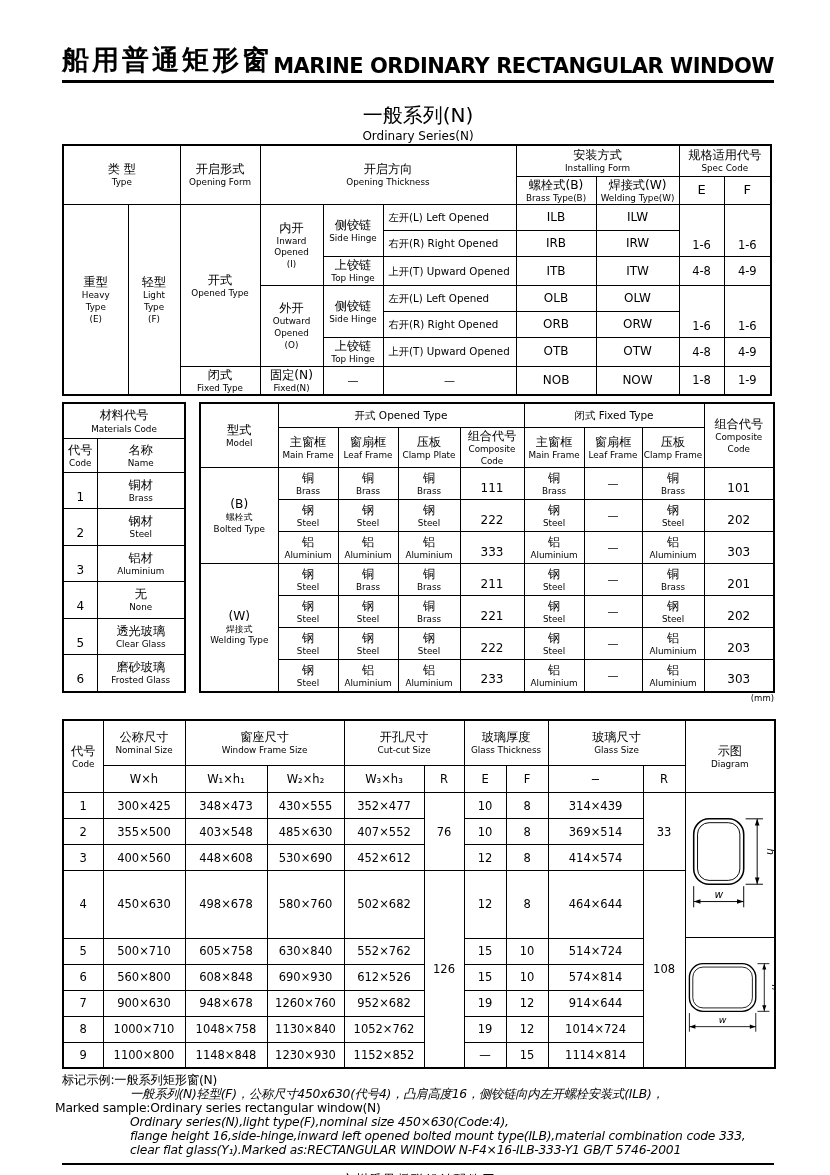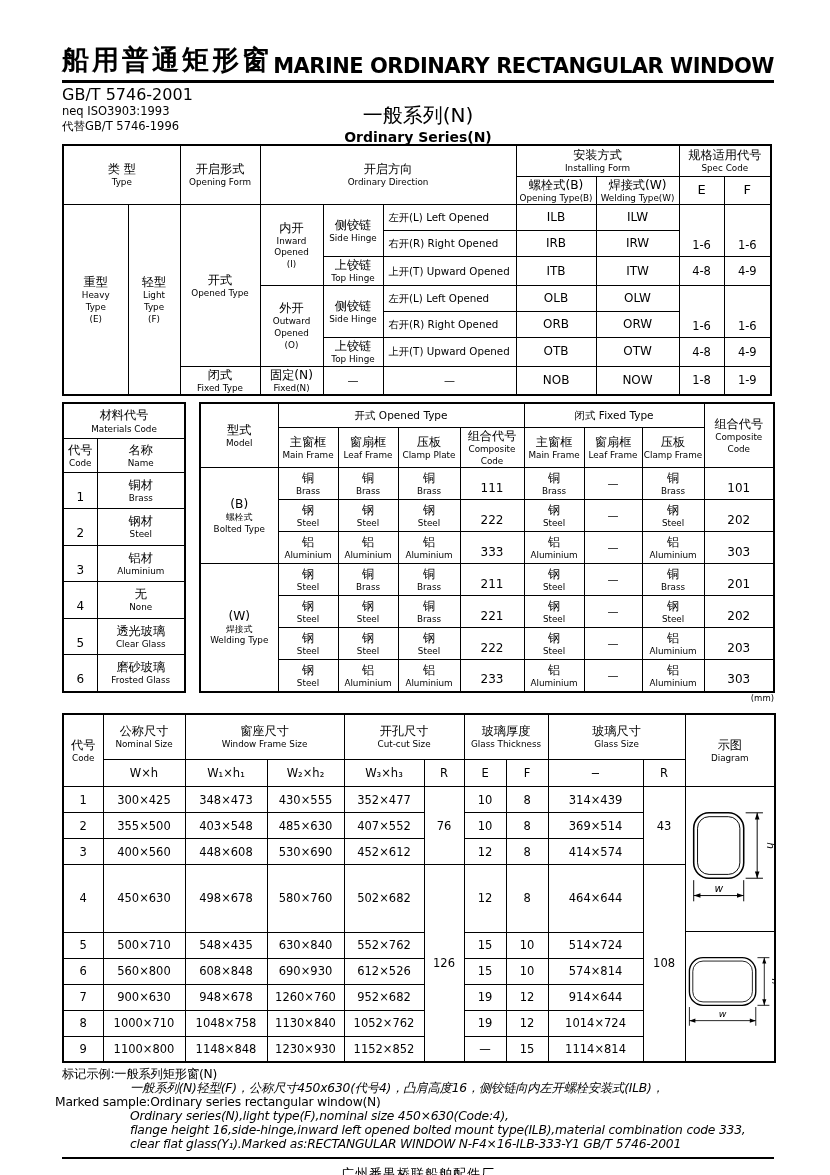--- a/index.html
+++ b/index.html
@@ -15,21 +15,21 @@
   .titlebar { display: flex; justify-content: space-between; align-items: flex-end;
               border-bottom: 3px solid #000; padding-bottom: 2px; }
   .title-zh { font-size: 27px; font-weight: bold; letter-spacing: 3px; }
   .title-en { font-size: 21px; font-weight: bold; letter-spacing: -0.5px; }
   .subhead { position: relative; height: 56px; margin-top: 3px; }
   .standards { position: absolute; left: 0; top: 0; }
   .std-main { font-size: 16px; line-height: 1.15; }
   .std-sub  { font-size: 11.5px; line-height: 1.3; }
   .series { position: absolute; left: 0; right: 0; top: 16px; text-align: center; }
   .series-zh { font-size: 20px; }
-  .series-en { font-size: 14px; font-weight: bold; }
+  .series-en { font-size: 12px; }
 
   
   table { border-collapse: collapse; table-layout: fixed; }
   td { border: 1px solid #000; text-align: center; vertical-align: middle;
        white-space: pre-line; overflow: hidden; font-size: 11px; line-height: 1.22; }
   .t1, .mat, .t2, .t3 { border: 2px solid #000; }
 
   .bi { font-size: 8.8px; line-height: 1.32; }
   .bi::first-line { font-size: 12.2px; }
   .code { font-size: 12px; }
@@ -48,21 +48,21 @@
   .t2wrap { display: flex; gap: 13px; margin-top: 6px; }
   .mat { width: 122px; }
   .mat tr { height: 35px; }
   .mat tr.mat-title { height: 34px; }
   .mat tr.mat-sub { height: 32px; }
   .t2 { width: 574px; }
   .t2 tr { height: 32px; }
   .t2 tr.t2h1 { height: 24px; }
   .t2 tr.t2h2 { height: 36px; margin-top: 40px; }
   .t2h1-cell { font-size: 10.5px; }
-  .mm { text-align: right; font-size: 8.5px; height: 20px; line-height: 10px; }
+  .mm { text-align: right; font-size: 8.5px; height: 26px; line-height: 10px; }
 
   
   .t3 { width: 712px; }
   .t3 tr { height: 26px; }
   .t3 tr.t3h1 { height: 46px; }
   .t3 tr.t3h2 { height: 27px; }
   .diag-cell { padding: 0; vertical-align: top; }
   .dhalf { height: 117px; display: flex; align-items: center; justify-content: center; }
   .dhalf + .dhalf { border-top: 1px solid #000; }
   svg line { stroke: #000; stroke-width: 1; }
@@ -84,25 +84,20 @@
 </head>
 <body>
 
 <div class="page">
 
   <div class="titlebar">
     <div class="title-zh">船用普通矩形窗</div>
     <div class="title-en">MARINE ORDINARY RECTANGULAR WINDOW</div>
   </div>
   <div class="subhead">
-    <div class="standards">
-      <div class="std-main">GB/T 5746-2001</div>
-      <div class="std-sub">neq ISO3903:1993</div>
-      <div class="std-sub">代替GB/T 5746-1996</div>
-    </div>
     <div class="series">
       <div class="series-zh">一般系列(N)</div>
       <div class="series-en">Ordinary Series(N)</div>
     </div>
   </div>
 
   <table class="t1">
     <colgroup>
       <col style="width:65px">
         <col style="width:52px">
@@ -115,29 +110,29 @@
       <col style="width:45px">
         <col style="width:47px">
     </colgroup>
     <tbody>
         <tr class="th1">
       <td colspan="2" rowspan="2" class="bi">类  型
 Type</td>
       <td rowspan="2" class="bi">开启形式
 Opening Form</td>
       <td colspan="3" rowspan="2" class="bi">开启方向
-Ordinary Direction</td>
+Opening Thickness</td>
       <td colspan="2" class="bi">安装方式
 Installing Form</td>
       <td colspan="2" class="bi">规格适用代号
 Spec Code</td>
     </tr>
     <tr class="th2">
       <td class="bi">螺栓式(B)
-Opening Type(B)</td>
+Brass Type(B)</td>
       <td class="bi">焊接式(W)
 Welding Type(W)</td>
       <td class="eh">E</td>
       <td class="eh">F</td>
     </tr>
     <tr>
       <td rowspan="7" class="bi">重型
 Heavy
 Type
 (E)</td>
@@ -465,21 +460,21 @@
     <tr>
       <td class="num">1</td>
       <td class="num">300×425</td>
       <td class="num">348×473</td>
       <td class="num">430×555</td>
       <td class="num">352×477</td>
       <td rowspan="3" class="num">76</td>
       <td class="num">10</td>
       <td class="num">8</td>
       <td class="num">314×439</td>
-      <td rowspan="3" class="num">43</td>
+      <td rowspan="3" class="num">33</td>
       <td rowspan="9" class="diag-cell">
         <div class="dhalf">
           <svg width="92" height="112" viewBox="0 0 92 112">
             <rect class="thick" x="8" y="8" width="52" height="68" rx="16"></rect>
             <rect class="thin" x="12" y="12" width="44" height="60" rx="12"></rect>
             <line x1="62" y1="8" x2="80" y2="8"></line>
             <line x1="62" y1="76" x2="80" y2="76"></line>
             <line x1="74" y1="8" x2="74" y2="76"></line>
             <polygon points="74,8 71.6,15 76.4,15"></polygon>
             <polygon points="74,76 71.6,69 76.4,69"></polygon>
@@ -540,21 +535,21 @@
       <td class="num">502×682</td>
       <td rowspan="6" class="num">126</td>
       <td class="num">12</td>
       <td class="num">8</td>
       <td class="num">464×644</td>
       <td rowspan="6" class="num">108</td>
     </tr>
     <tr>
       <td class="num">5</td>
       <td class="num">500×710</td>
-      <td class="num">548×435</td>
+      <td class="num">605×758</td>
       <td class="num">630×840</td>
       <td class="num">552×762</td>
       <td class="num">15</td>
       <td class="num">10</td>
       <td class="num">514×724</td>
     </tr>
     <tr>
       <td class="num">6</td>
       <td class="num">560×800</td>
       <td class="num">608×848</td>

